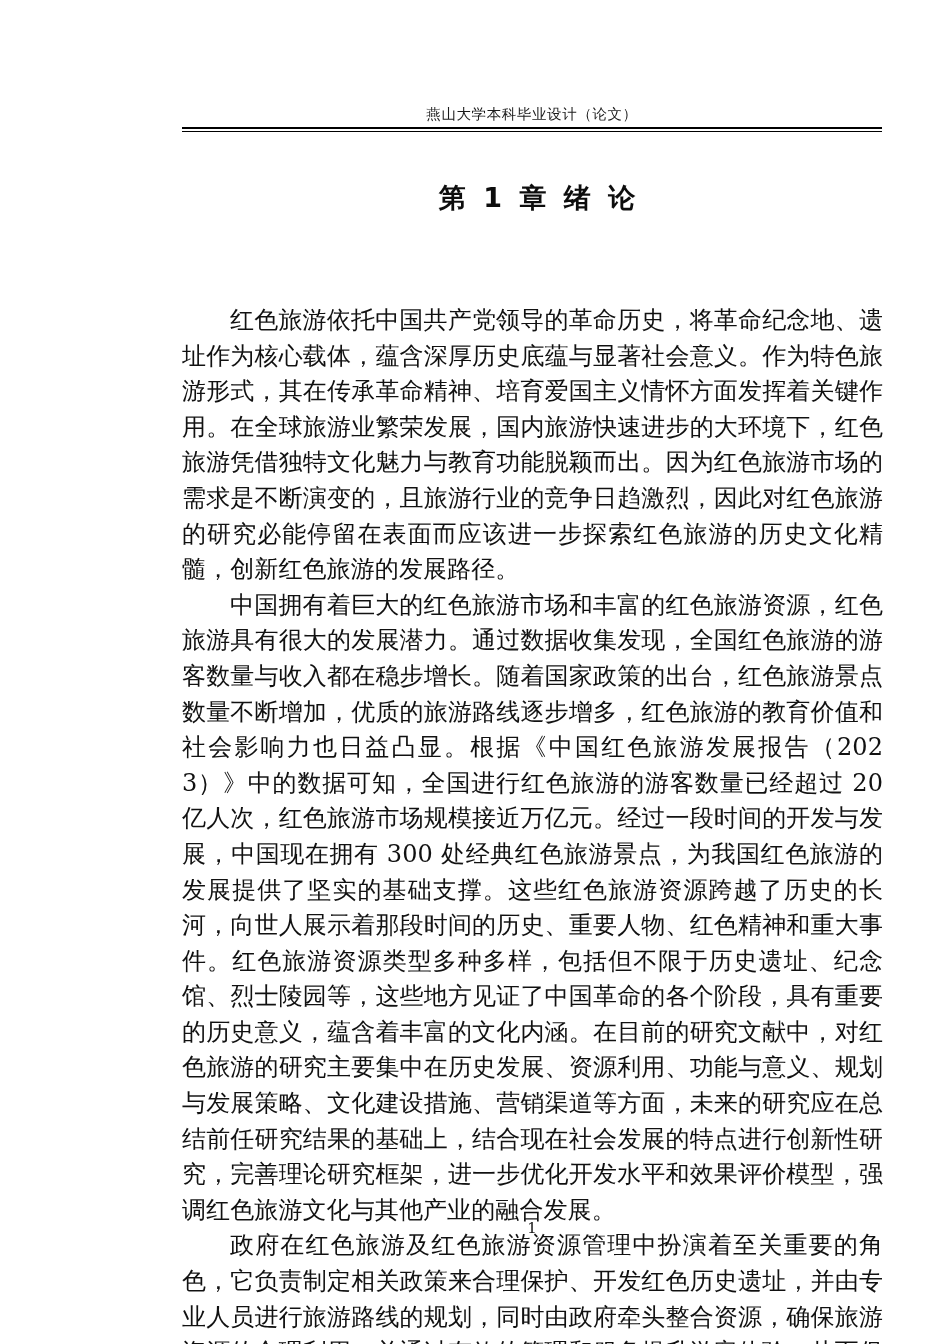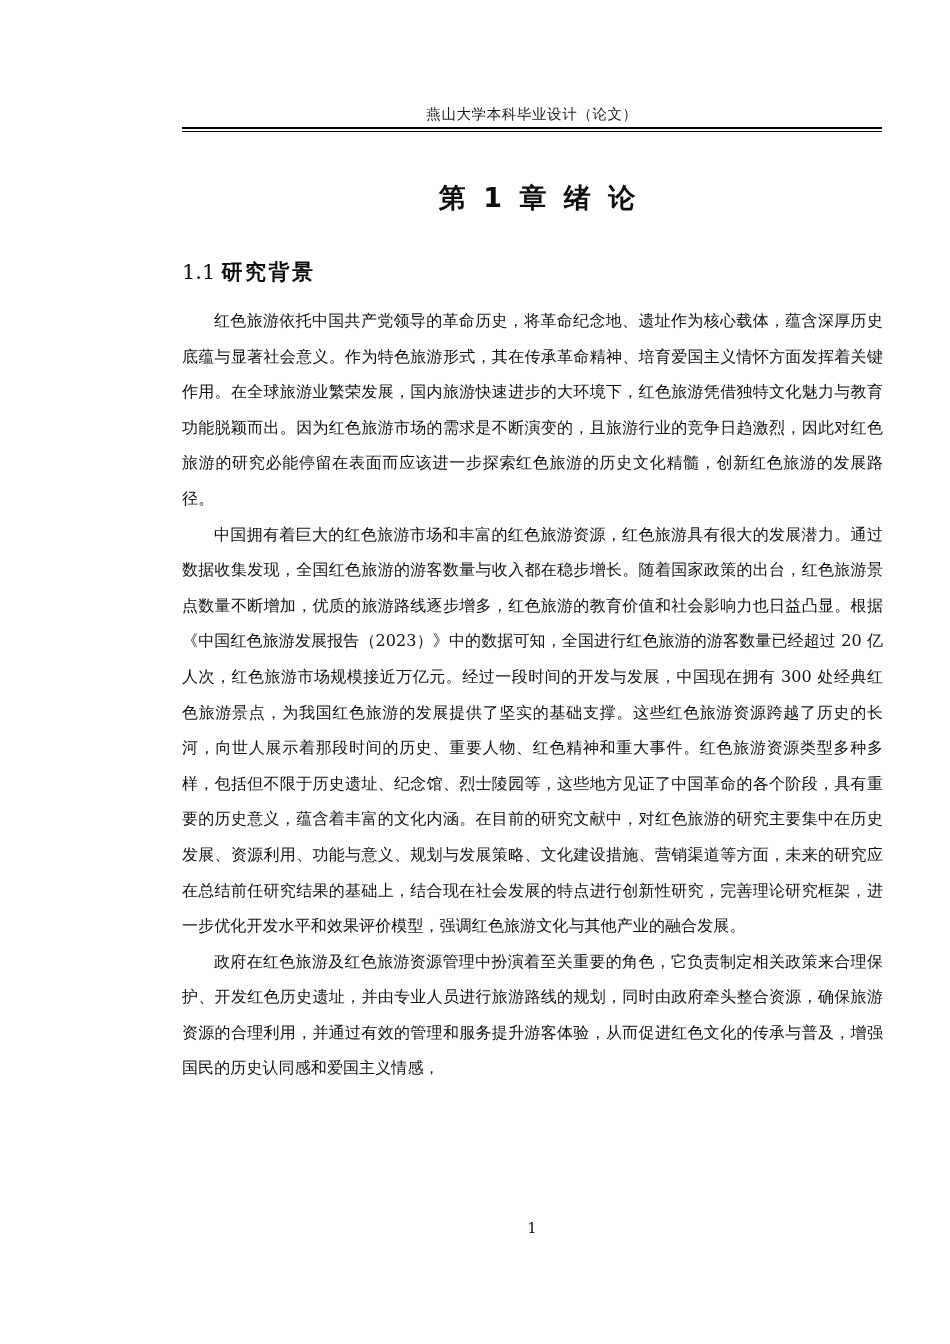--- a/index.html
+++ b/index.html
@@ -100,21 +100,21 @@
   
   .body-area {
     position: absolute;
     left: 125px;
     top: 303px;
     width: 701px;
   }
   .para {
     margin: 0;
     font-family: "DejaVu Serif", "Liberation Serif", serif;
-    font-size: 16px;
+    font-size: 24px;
     line-height: 35.6px;
     color: #111111;
     text-align: justify;
     text-justify: inter-character;
     text-indent: 2em;
     word-break: break-all;
     letter-spacing: 0.1px;
   }
 
   
@@ -138,23 +138,20 @@
   <div class="header-area">
     <div class="header-text">燕山大学本科毕业设计（论文）</div>
     <div class="header-rule">
       <div class="thick"></div>
       <div class="thin"></div>
     </div>
   </div>
 
   <div class="chapter-title">第 1 章 绪 论</div>
 
-  <div class="section-heading">
-    <span class="sec-num">1.1</span><span class="sec-label">研究背景</span>
-  </div>
 
   <div class="body-area">
     <p class="para">红色旅游依托中国共产党领导的革命历史，将革命纪念地、遗址作为核心载体，蕴含深厚历史底蕴与显著社会意义。作为特色旅游形式，其在传承革命精神、培育爱国主义情怀方面发挥着关键作用。在全球旅游业繁荣发展，国内旅游快速进步的大环境下，红色旅游凭借独特文化魅力与教育功能脱颖而出。因为红色旅游市场的需求是不断演变的，且旅游行业的竞争日趋激烈，因此对红色旅游的研究必能停留在表面而应该进一步探索红色旅游的历史文化精髓，创新红色旅游的发展路径。</p>
     <p class="para">中国拥有着巨大的红色旅游市场和丰富的红色旅游资源，红色旅游具有很大的发展潜力。通过数据收集发现，全国红色旅游的游客数量与收入都在稳步增长。随着国家政策的出台，红色旅游景点数量不断增加，优质的旅游路线逐步增多，红色旅游的教育价值和社会影响力也日益凸显。根据《中国红色旅游发展报告（2023）》中的数据可知，全国进行红色旅游的游客数量已经超过 20 亿人次，红色旅游市场规模接近万亿元。经过一段时间的开发与发展，中国现在拥有 300 处经典红色旅游景点，为我国红色旅游的发展提供了坚实的基础支撑。这些红色旅游资源跨越了历史的长河，向世人展示着那段时间的历史、重要人物、红色精神和重大事件。红色旅游资源类型多种多样，包括但不限于历史遗址、纪念馆、烈士陵园等，这些地方见证了中国革命的各个阶段，具有重要的历史意义，蕴含着丰富的文化内涵。在目前的研究文献中，对红色旅游的研究主要集中在历史发展、资源利用、功能与意义、规划与发展策略、文化建设措施、营销渠道等方面，未来的研究应在总结前任研究结果的基础上，结合现在社会发展的特点进行创新性研究，完善理论研究框架，进一步优化开发水平和效果评价模型，强调红色旅游文化与其他产业的融合发展。</p>
     <p class="para">政府在红色旅游及红色旅游资源管理中扮演着至关重要的角色，它负责制定相关政策来合理保护、开发红色历史遗址，并由专业人员进行旅游路线的规划，同时由政府牵头整合资源，确保旅游资源的合理利用，并通过有效的管理和服务提升游客体验，从而促进红色文化的传承与普及，增强国民的历史认同感和爱国主义情感，</p>
   </div>
 
   <div class="page-number">1</div>
 
 </div>

